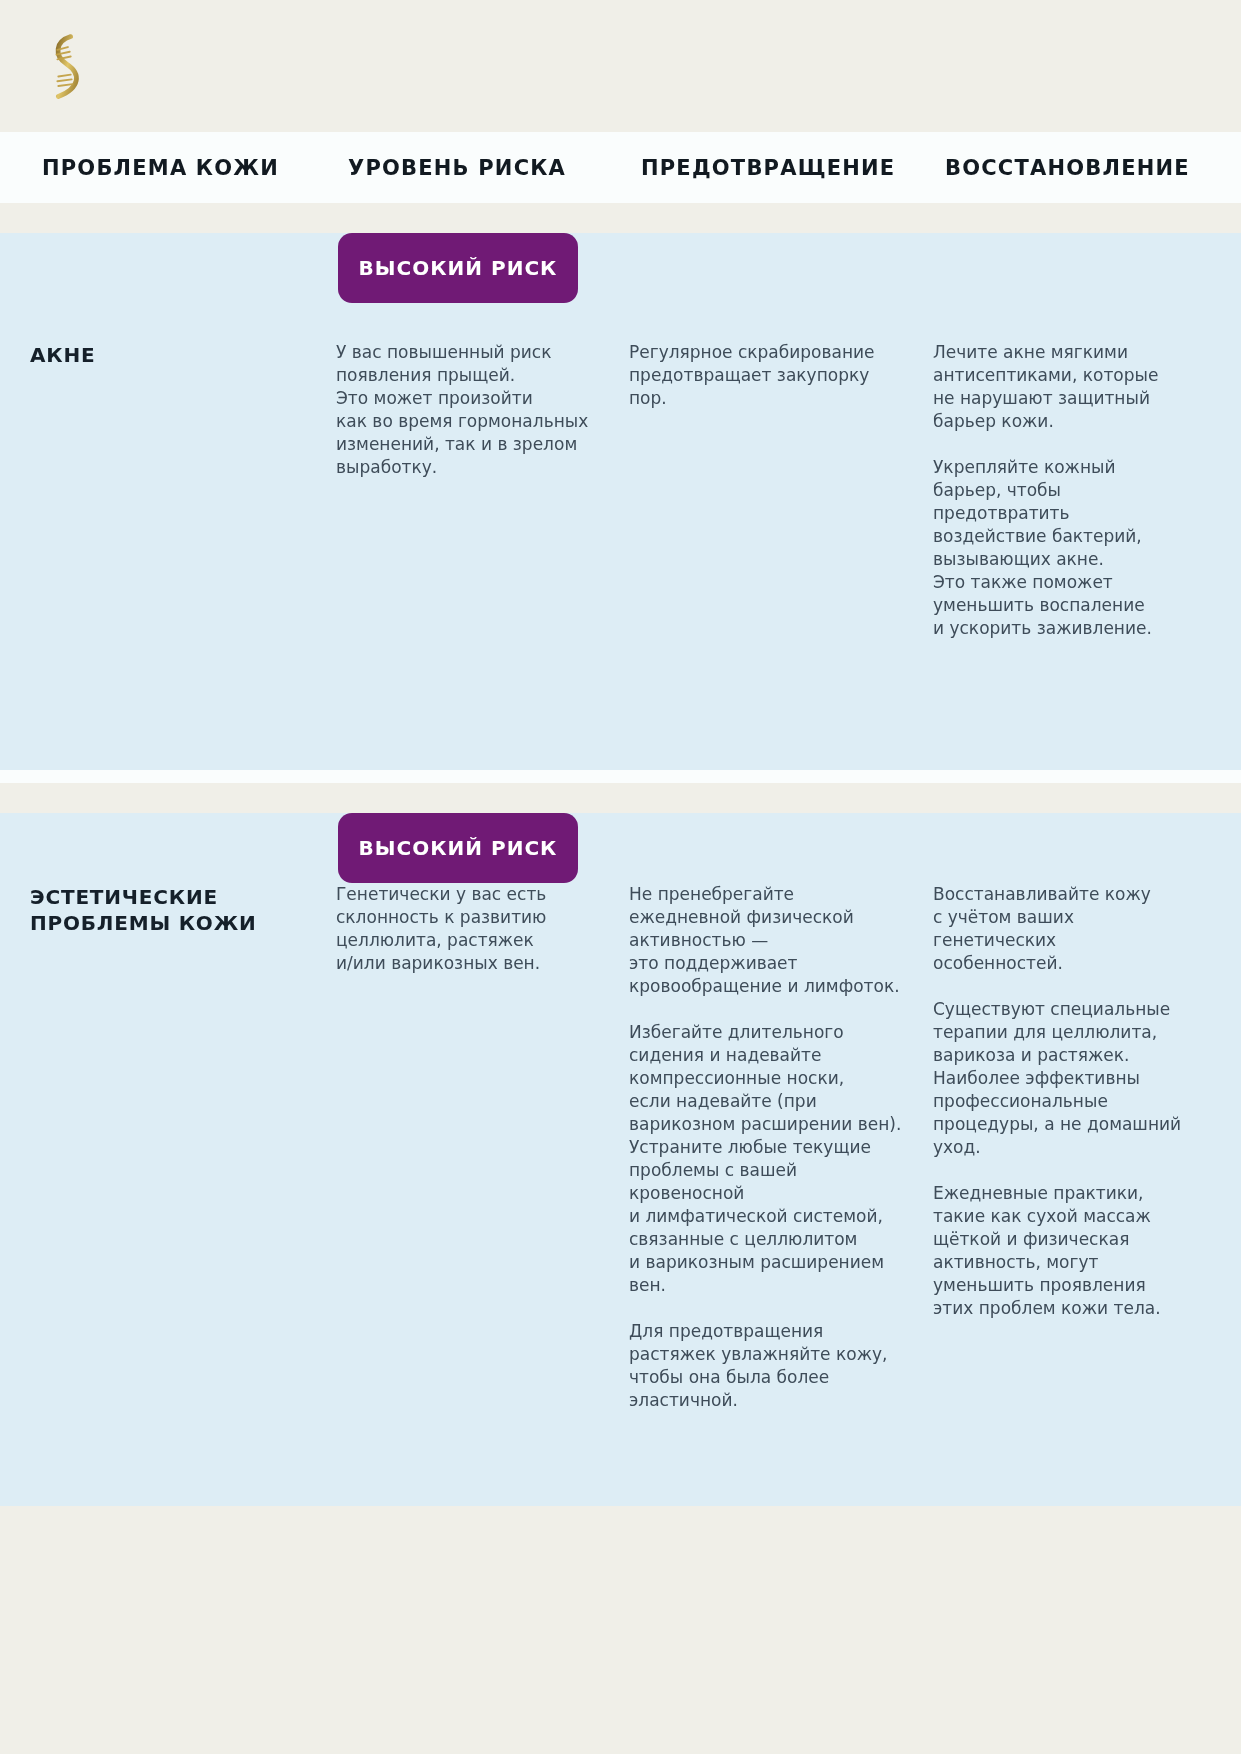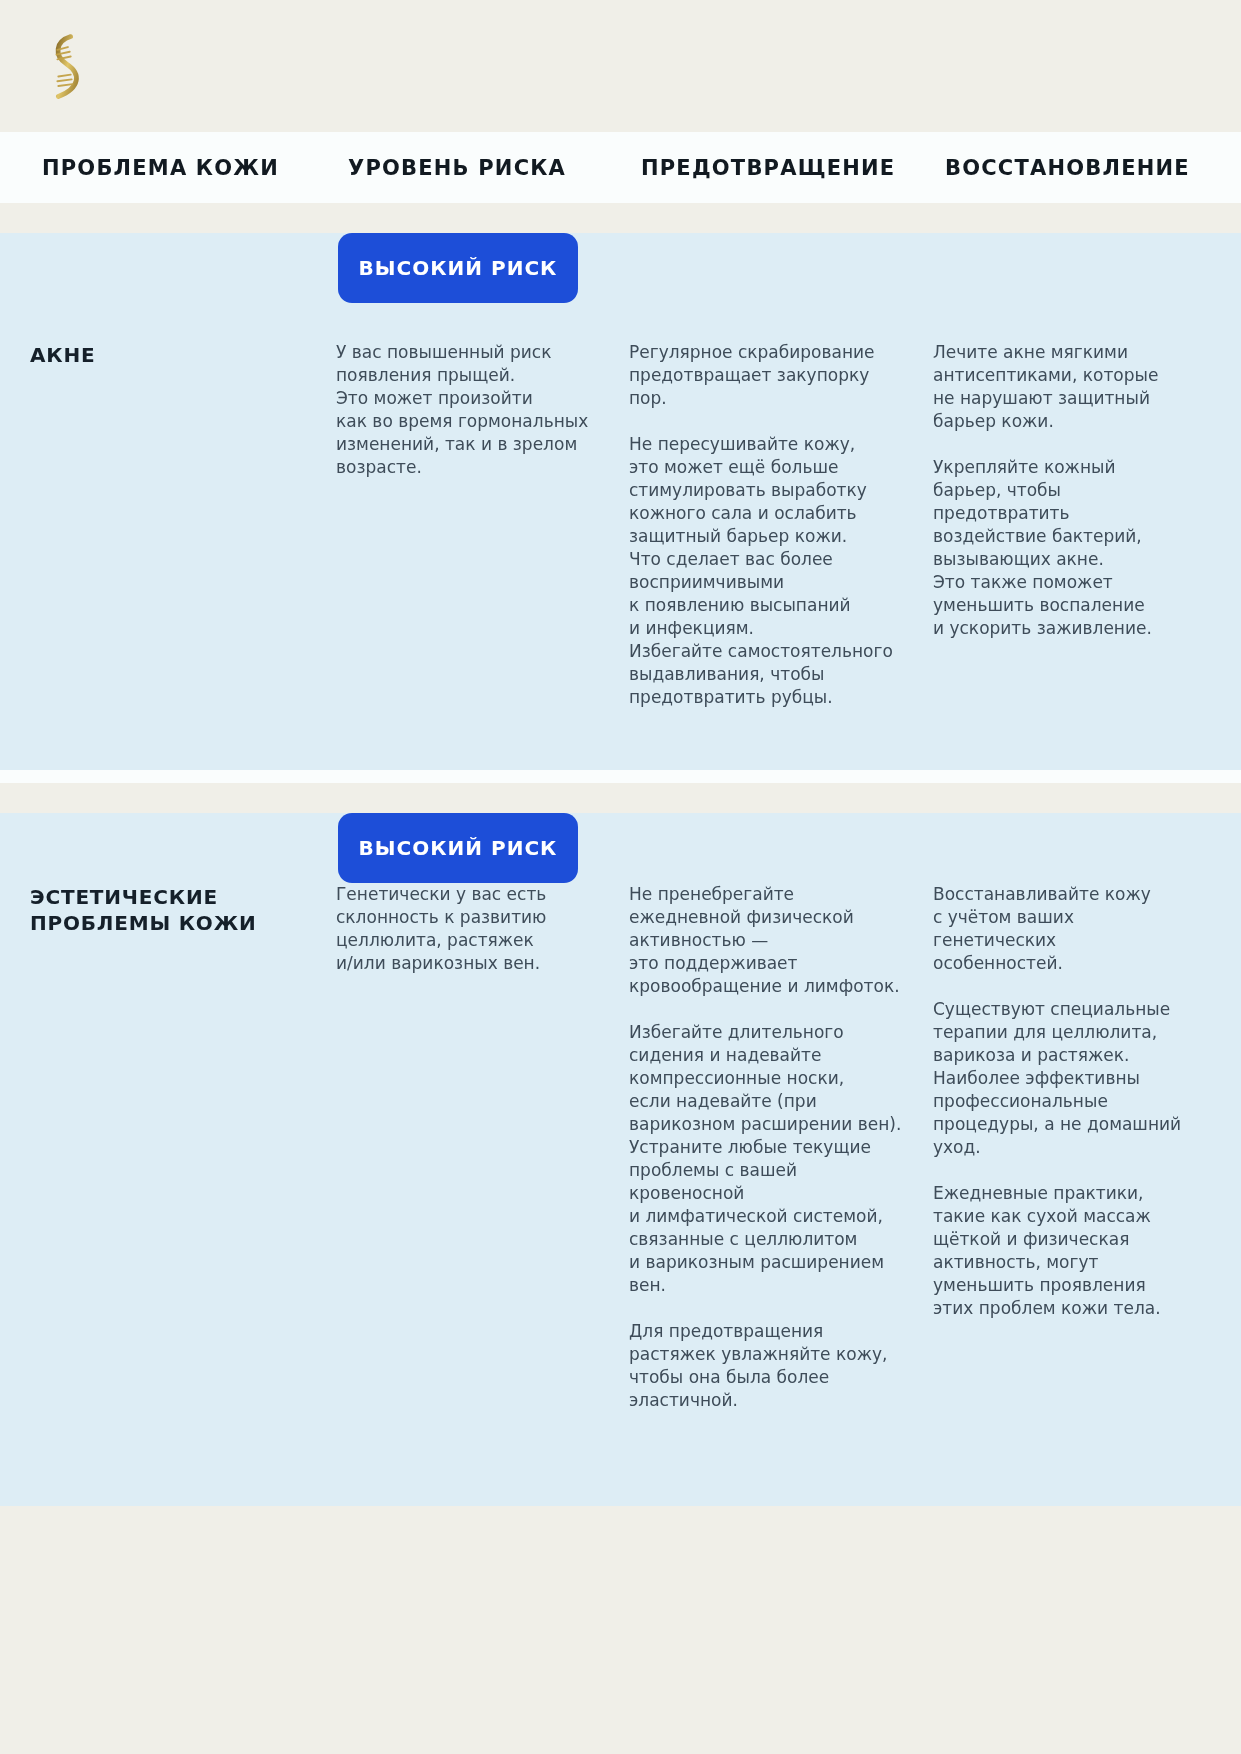--- a/index.html
+++ b/index.html
@@ -29,21 +29,21 @@
 
   
   .risk-section { background:#ddedf5; }
   .section-1 { height:537px; }
   .section-2 { height:901px; }
   .section-gap { height:13px; background:#fafdfd; }
 
   .badge {
     margin:30px 0 0 338px;
     width:240px; height:70px; border-radius:14px;
-    background:#1d4ed8;
+    background:#701a75;
     display:flex; align-items:center; justify-content:center;
     color:#ffffff; font-size:20px; font-weight:700; letter-spacing:1px;
     white-space:nowrap;
   }
   .row {
     display:grid; grid-template-columns:306px 293px 304px 296px;
     padding-left:30px;
   }
   .row-1 { margin-top:38px; }
   .row-2 { }
@@ -105,38 +105,26 @@
   <section class="risk-section section-1">
     <div class="badge">ВЫСОКИЙ РИСК</div>
     <div class="row row-1">
       <div class="cell problem-title">АКНЕ</div>
       <div class="cell">
         <p>У вас повышенный риск
 появления прыщей.
 Это может произойти
 как во время гормональных
 изменений, так и в зрелом
-возрасте.</p>
+выработку.</p>
       </div>
       <div class="cell">
         <p>Регулярное скрабирование
 предотвращает закупорку
 пор.</p>
-        <p>Не пересушивайте кожу,
-это может ещё больше
-стимулировать выработку
-кожного сала и ослабить
-защитный барьер кожи.
-Что сделает вас более
-восприимчивыми
-к появлению высыпаний
-и инфекциям.
-Избегайте самостоятельного
-выдавливания, чтобы
-предотвратить рубцы.</p>
       </div>
       <div class="cell">
         <p>Лечите акне мягкими
 антисептиками, которые
 не нарушают защитный
 барьер кожи.</p>
         <p>Укрепляйте кожный
 барьер, чтобы
 предотвратить
 воздействие бактерий,

